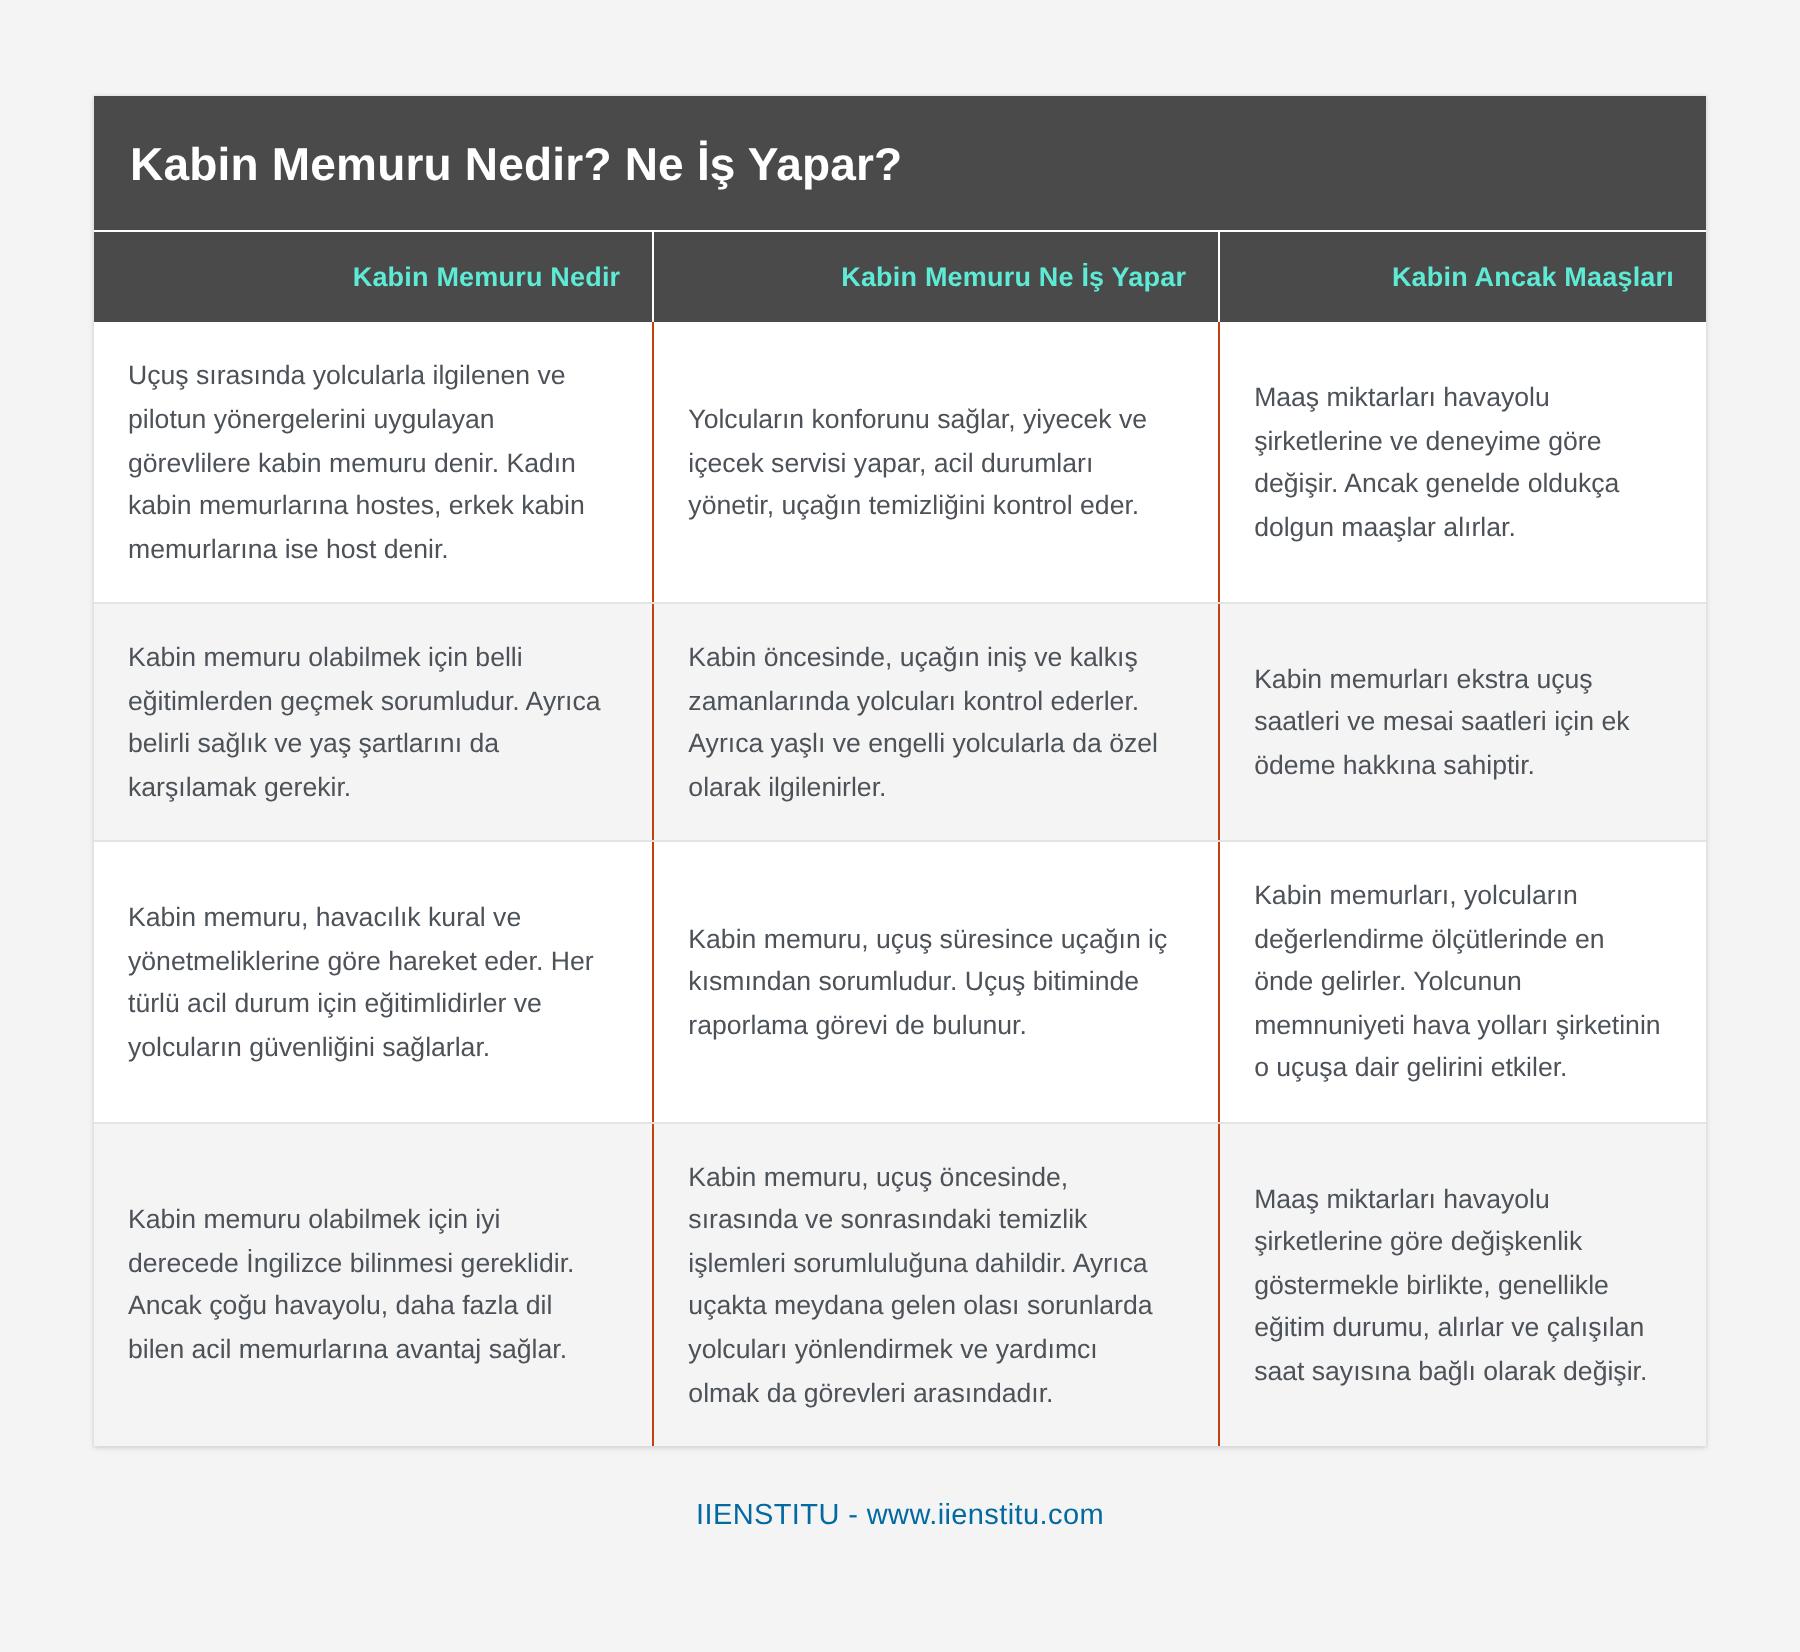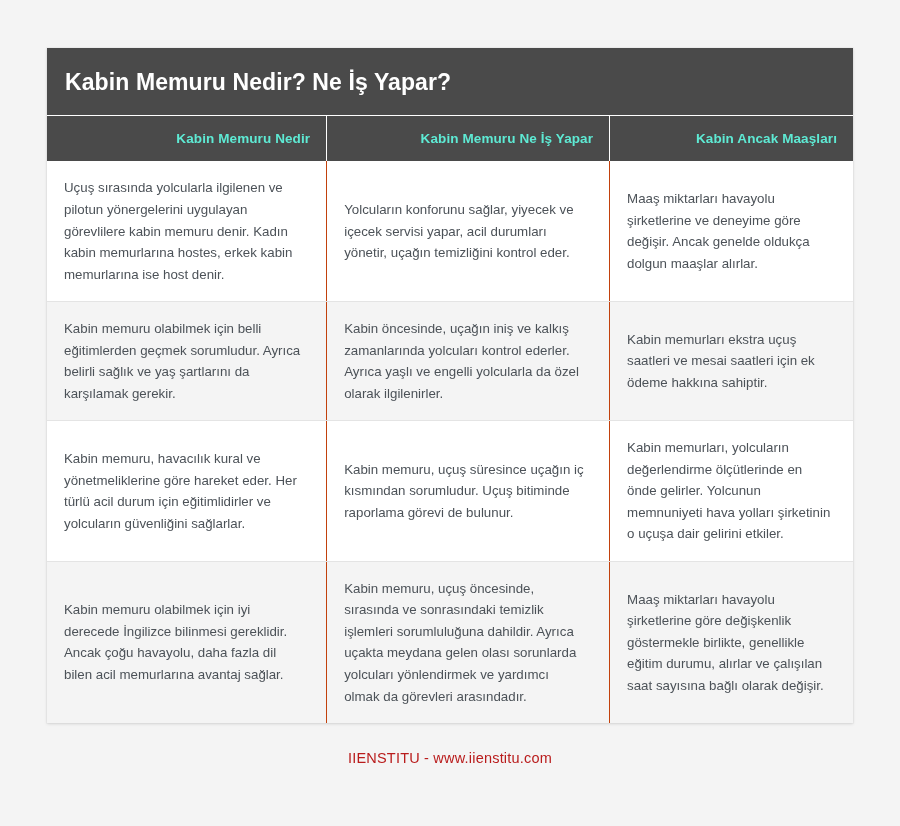--- a/index.html
+++ b/index.html
@@ -85,21 +85,21 @@
 
   col.c1 { width: 34.7%; }
   col.c2 { width: 35.1%; }
   col.c3 { width: 30.2%; }
 
   
   .footer {
     width: 806px;
     text-align: center;
     padding-top: 27px;
-    color: #b91c1c;
+    color: #0369a1;
     font-size: 14.5px;
     letter-spacing: 0.2px;
   }
 </style>
 </head>
 <body>
 
 <div class="page">
 
   <div class="card">

